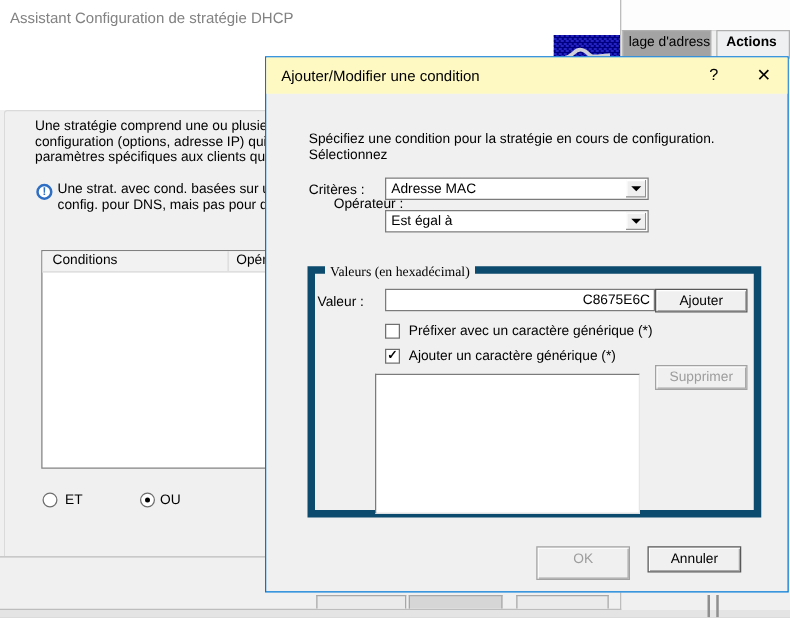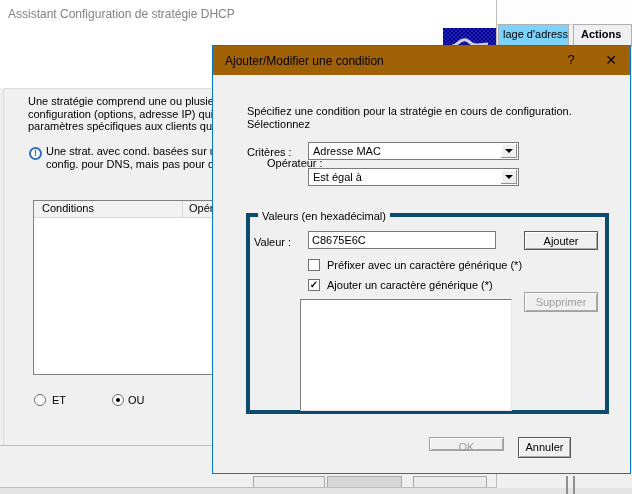--- a/index.html
+++ b/index.html
@@ -5,21 +5,21 @@
   html,body{margin:0;padding:0;background:#c9c9c9;}
   .screen{
     position:relative;width:632px;height:494px;overflow:hidden;
     background:#f0f0f0;
     font-family:"Liberation Sans",sans-serif;font-size:11px;color:#000;
   }
   .abs{position:absolute;}
 
   
   .mmc-white{left:497px;top:0;width:135px;height:24px;background:#fdfdfd;border-bottom:1px solid #d7d7d7;}
-  .mmc-col-header{left:498px;top:24px;width:71px;height:23px;background:#7dd3fc;border:1px solid #b0b0b0;
+  .mmc-col-header{left:498px;top:24px;width:71px;height:23px;background:#a3a3a3;border:1px solid #b0b0b0;
     padding:3px 0 0 4px;box-sizing:border-box;white-space:nowrap;overflow:hidden;}
   .mmc-actions{left:573px;top:24px;width:59px;height:23px;background:#eef0f2;border:1px solid #b0b0b0;
     padding:3px 16px 0 7px;box-sizing:border-box;font-weight:bold;}
   .mmc-bottom-strip{left:0;top:488px;width:632px;height:6px;background:#e4e4e4;}
   .mmc-grip{left:566px;top:476px;width:9px;height:18px;border-left:2px solid #8f8f8f;border-right:2px solid #8f8f8f;box-sizing:border-box;}
 
   
   .wizard{left:0;top:0;width:497px;height:488px;background:#f0f0f0;
     border-right:1px solid #bdbdbd;border-bottom:1px solid #bdbdbd;box-sizing:border-box;overflow:hidden;}
   .wiz-header{position:absolute;left:0;top:0;width:100%;height:88px;background:#ffffff;}
@@ -45,35 +45,35 @@
   .radio{width:12px;height:12px;border-radius:50%;background:#fff;border:1px solid #6e6e6e;box-sizing:border-box;}
   .radio.checked::after{content:"";display:block;width:4px;height:4px;border-radius:50%;background:#000;margin:3px 0 0 3px;}
   .radio-label{white-space:nowrap;}
 
   .wiz-separator{left:0;top:445px;width:497px;height:1px;background:#bcbcbc;}
   .peek-btn{top:476px;height:11px;background:#ebebeb;border:1px solid #a8a8a8;border-bottom:none;box-sizing:border-box;}
   .peek-btn.mid{background:#d6d6d6;}
 
   
   .dialog{left:212px;top:45px;width:419px;height:429px;background:#f0f0f0;border:1px solid #0078d7;box-sizing:border-box;}
-  .dlg-titlebar{position:absolute;left:0;top:0;width:100%;height:29px;background:#a16207;}
+  .dlg-titlebar{position:absolute;left:0;top:0;width:100%;height:29px;background:#fef9c3;}
   .dlg-title{position:absolute;left:12px;top:8px;font-size:12px;white-space:nowrap;}
   .dlg-sysbtn{position:absolute;top:4px;width:22px;height:20px;text-align:center;line-height:20px;font-size:13px;color:#000;cursor:default;}
   .dlg-help{right:48px;}
   .dlg-close{right:8px;font-size:14px;}
   .dlg-instruction{position:absolute;left:34px;top:59px;width:382px;line-height:13px;}
 
   .field-label{position:absolute;white-space:nowrap;}
   .combo{position:absolute;width:211px;height:18px;background:#ffffff;border:1px solid #7b7b7b;box-sizing:border-box;padding-left:44px;}
   .combo-text{position:absolute;left:4px;top:2px;white-space:nowrap;}
   .combo-btn{position:absolute;right:1px;top:1px;width:16px;height:14px;background:#efefef;
     box-shadow:inset -1px -1px 0 #909090, inset 1px 1px 0 #ffffff;}
   .arrow-down{position:absolute;left:4px;top:5px;width:0;height:0;border-left:4px solid transparent;border-right:4px solid transparent;border-top:4px solid #000;}
 
-  .groupbox{position:absolute;left:33px;top:167px;width:363px;height:201px;border:4px solid #0c4a6e;box-sizing:border-box;}
+  .groupbox{position:absolute;left:33px;top:167px;width:363px;height:201px;border:6px solid #0c4a6e;box-sizing:border-box;font-family:Liberation Serif, serif;}
   .groupbox-legend{position:absolute;left:8px;top:-7px;background:#f0f0f0;padding:0 4px;white-space:nowrap;}
 
   .textbox{position:absolute;height:18px;background:#fff;border:1px solid #7b7b7b;box-sizing:border-box;
     font-family:"Liberation Sans",sans-serif;font-size:11px;padding:0 3px;margin:0;outline:none;}
   .listbox{position:absolute;left:87px;top:253px;width:212px;height:112px;background:#fff;
     border:1px solid;border-color:#7b7b7b #e6e6e6 #e6e6e6 #7b7b7b;box-sizing:border-box;}
 
   .btn{position:absolute;background:#f0f0f0;border:1px solid #585858;box-shadow:inset 1px 1px 0 #ffffff, inset -1px -1px 0 #a8a8a8;
     box-sizing:border-box;text-align:center;font-size:11px;color:#000;padding-top:3px;cursor:default;}
   .btn.disabled{color:#9d9d9d;border-color:#a2a2a2;}
@@ -160,29 +160,29 @@
       <span class="combo-btn">
         <span class="arrow-down"></span>
       </span>
     </div>
 
     <div class="groupbox">
       <div class="groupbox-legend">Valeurs (en hexadécimal)</div>
     </div>
 
     <div class="field-label" style="left:41px;top:190px;">Valeur :</div>
-    <input class="textbox" style="left: 95px; top: 185px; width: 188px;" value="C8675E6C">
+    <input class="textbox" style="left: 95px; top: 185px; width: 216px; text-align: right;" value="C8675E6C">
     <div class="btn" style="left:311px;top:185px;width:74px;height:19px;">Ajouter</div>
 
     <div class="checkbox" style="left:95px;top:213px;"></div>
     <div class="cb-label" style="left:114px;top:213px;">Préfixer avec un caractère générique (*)</div>
 
     <div class="checkbox" style="left:95px;top:233px;">✓</div>
     <div class="cb-label" style="left:114px;top:233px;">Ajouter un caractère générique (*)</div>
 
     <div class="listbox"></div>
     <div class="btn disabled" style="left:311px;top:246px;width:74px;height:20px;">Supprimer</div>
 
-    <div class="btn disabled" style="left:216px;top:391px;width:75px;height:14px;">OK</div>
-    <div class="btn" style="left:305px;top:391px;width:53px;height:21px;">Annuler</div>
+    <div class="btn disabled" style="left:216px;top:391px;width:75px;height:27px;">OK</div>
+    <div class="btn" style="left:305px;top:391px;width:75px;height:21px;">Annuler</div>
   </div>
 
 </div>
 
 </body></html>

